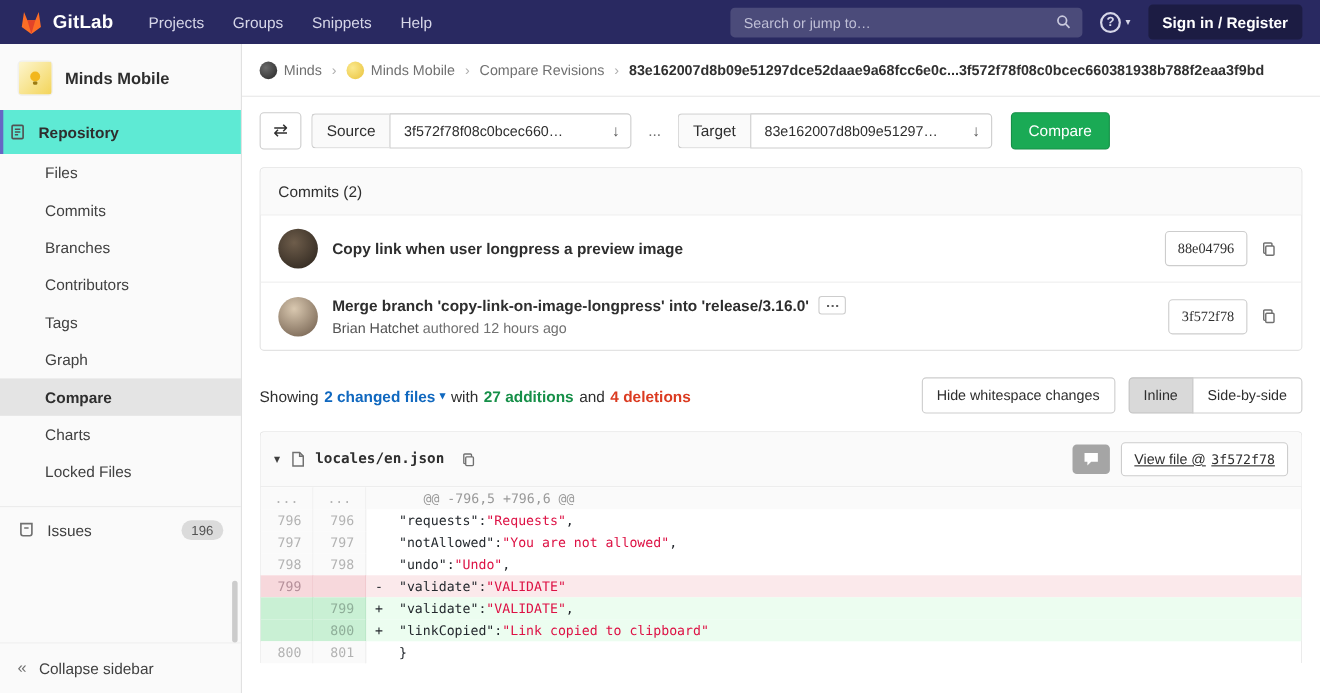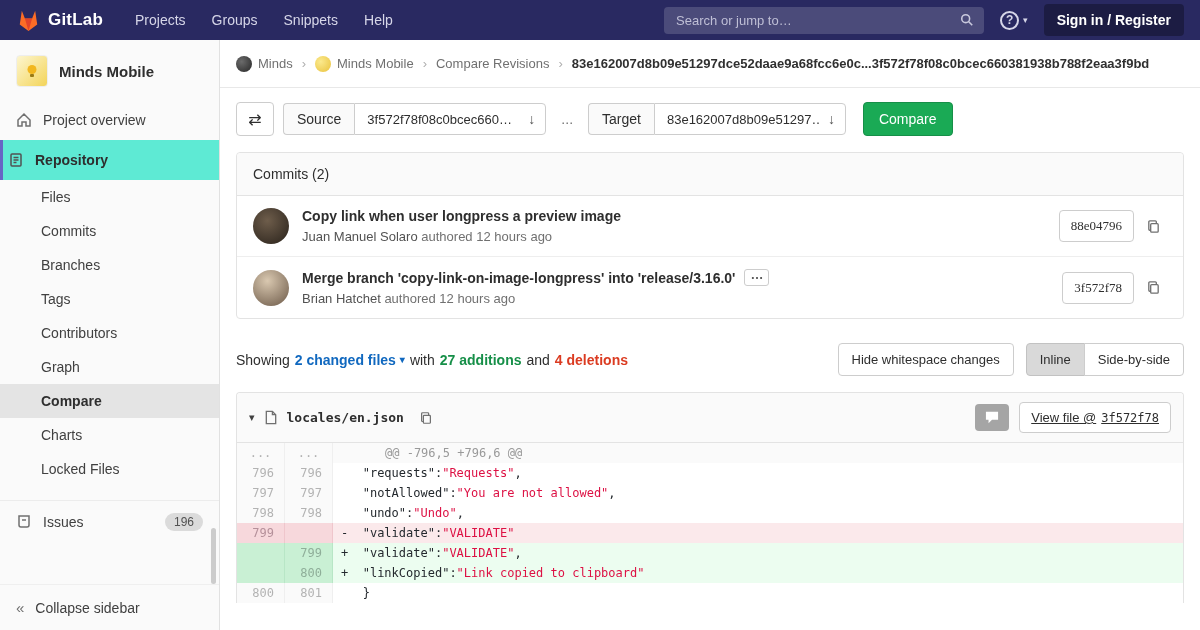--- a/index.html
+++ b/index.html
@@ -62,21 +62,21 @@
   
   .compare-row { display:flex; align-items:center; padding:14px 16px 14px; gap:9px; }
   .btn { border:1px solid #cdcdcd; background:#fff; border-radius:4px; font-family:inherit;
          font-size:14px; color:#2e2e2e; cursor:pointer; }
   .swap-btn { width:38px; height:34px; display:flex; align-items:center; justify-content:center;
               font-size:16px; }
   .input-group { display:flex; align-items:stretch; }
   .ig-label { background:#fafafa; border:1px solid #cdcdcd; border-right:none;
               border-radius:4px 0 0 4px; padding:7px 13px; font-size:14px; display:flex; align-items:center; }
   .ig-field { border:1px solid #cdcdcd; border-radius:0 4px 4px 0; padding:7px 10px 7px 12px;
-              font-size:13px; display:flex; align-items:center; gap:8px; width:192px; background:#fff;
+              font-size:13px; display:flex; align-items:center; gap:8px; width:220px; background:#fff;
               cursor:pointer; }
   .ig-field .sha-text { flex:1; white-space:nowrap; overflow:hidden; }
   .dl-arrow { color:#555; font-size:14px; }
   .dots-sep { color:#707070; margin:0 6px; font-size:14px; }
   .compare-btn { background:#1aaa55; border:1px solid #168f48; color:#fff; padding:8px 15px;
                  border-radius:4px; font-size:14px; margin-left:8px; cursor:pointer; font-family:inherit; }
 
   
   .card { margin:2px 16px 0; border:1px solid #e3e3e3; border-radius:4px; }
   .card-header { background:#fafafa; padding:13px 16px; border-bottom:1px solid #e3e3e3;
@@ -177,47 +177,39 @@
   <div class="project-head">
     <span class="project-avatar">
       <svg width="16" height="16" viewBox="0 0 16 16">
           <circle cx="8" cy="6.5" r="4.5" fill="#f2b71e"></circle>
           <rect x="6" y="11" width="4" height="3" rx="1" fill="#9a7b14"></rect>
         </svg>
     </span>
     <span class="project-name">Minds Mobile</span>
   </div>
 
-  <div class="snav-item">
-    <span>
-      <svg width="16" height="16" viewBox="0 0 16 16" fill="none" stroke="#707070" stroke-width="1.5">
-          <path d="M2 8 L8 2 L14 8 V14 H10 V10 H6 V14 H2 Z"></path>
-        </svg>
-    </span>
-    <span class="snav-label">Project overview</span>
-  </div>
 
   <div class="snav-item section-active">
     <span>
       <svg width="16" height="16" viewBox="0 0 16 16" fill="none" stroke="#525252" stroke-width="1.5">
           <rect x="3" y="2" width="10" height="12" rx="1"></rect>
           <line x1="5.5" y1="5.5" x2="10.5" y2="5.5"></line>
           <line x1="5.5" y1="8" x2="10.5" y2="8"></line>
           <line x1="5.5" y1="10.5" x2="8.5" y2="10.5"></line>
         </svg>
     </span>
     <span class="snav-label">Repository</span>
   </div>
 
   <div>
     <div class="sub-item">Files</div>
     <div class="sub-item">Commits</div>
     <div class="sub-item">Branches</div>
+    <div class="sub-item">Contributors</div>
     <div class="sub-item">Tags</div>
-    <div class="sub-item">Contributors</div>
     <div class="sub-item">Graph</div>
     <div class="sub-item active">Compare</div>
     <div class="sub-item">Charts</div>
     <div class="sub-item">Locked Files</div>
   </div>
 
   <div class="issues-row">
     <span>
       <svg width="16" height="16" viewBox="0 0 16 16" fill="none" stroke="#707070" stroke-width="1.5">
           <path d="M3 2 h10 v9 a2 2 0 0 1 -2 2 h-6 a2 2 0 0 1 -2 -2 Z"></path>
@@ -279,24 +271,20 @@
   </div>
 
   <div class="card">
     <div class="card-header">Commits (2)</div>
 
     <div class="commit-row">
       <span class="commit-avatar cav-1"></span>
       <div class="commit-body">
         <div class="commit-title">
           <span>Copy link when user longpress a preview image</span>
-        </div>
-        <div class="commit-meta">
-          <span class="author">Juan Manuel Solaro</span>
-          <span>authored 12 hours ago</span>
         </div>
       </div>
       <div class="commit-right">
         <span class="sha-box">88e04796</span>
         <button class="icon-btn">
           <span>
             <svg width="15" height="15" viewBox="0 0 16 16" fill="none" stroke="#707070" stroke-width="1.4">
                 <rect x="5" y="5" width="8" height="9" rx="1"></rect>
                 <path d="M11 5 V3 a1 1 0 0 0 -1 -1 H4 a1 1 0 0 0 -1 1 v8 a1 1 0 0 0 1 1 h1"></path>
               </svg>

